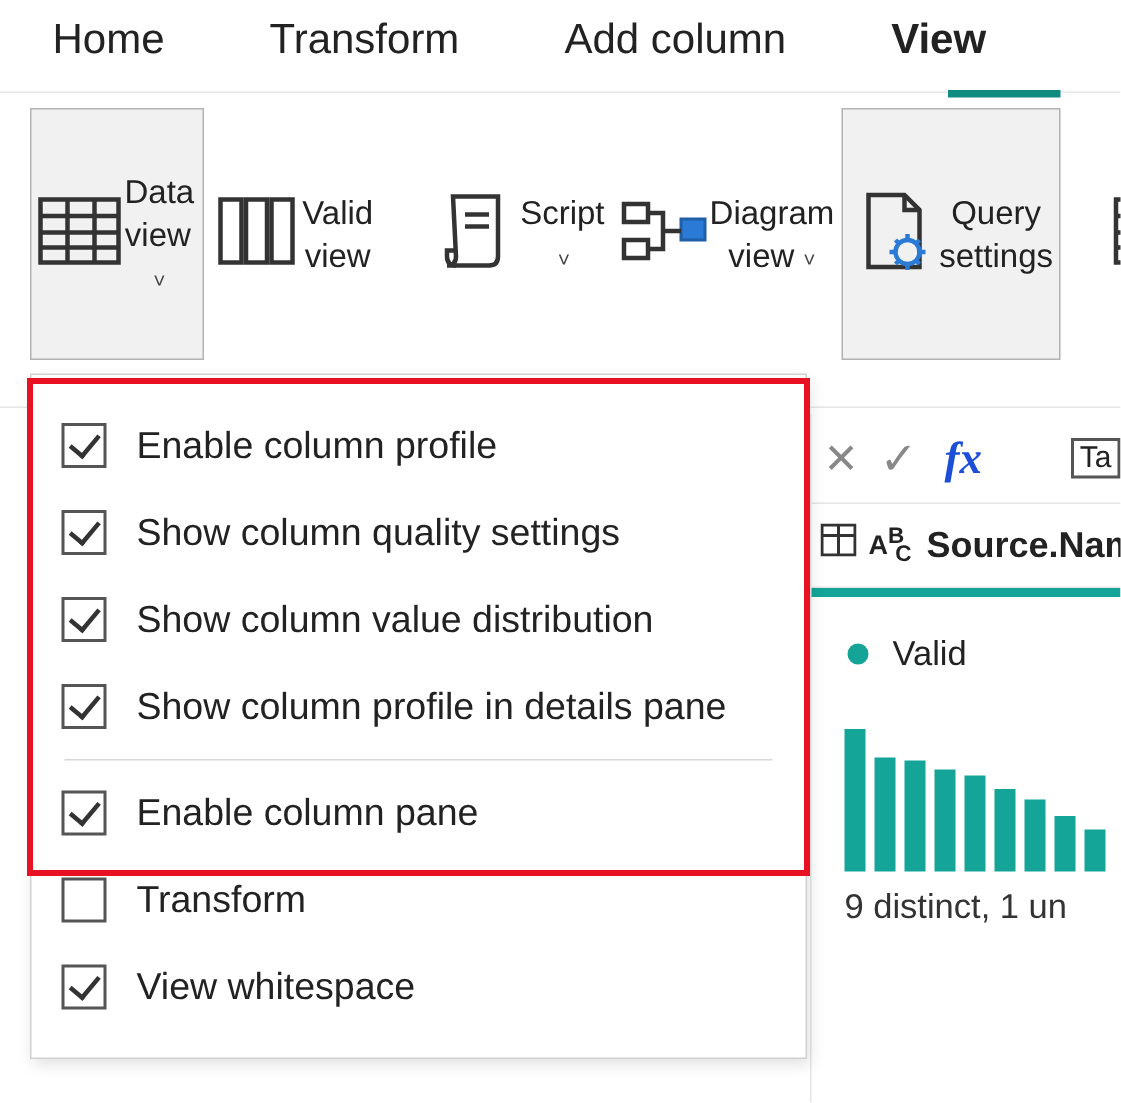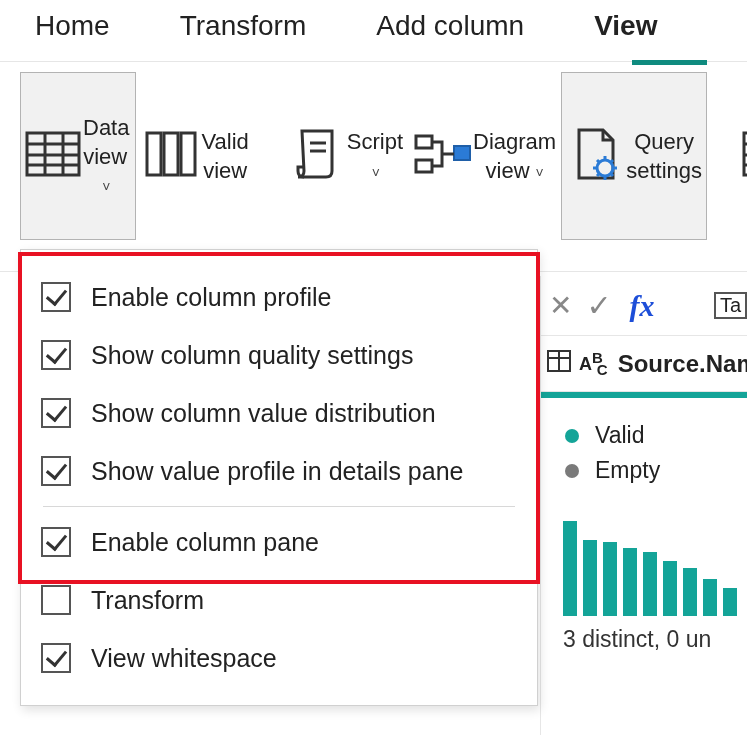--- a/index.html
+++ b/index.html
@@ -258,21 +258,21 @@
   <div class="dd-item">
     <span class="chk checked"></span>
     <span>Show column quality settings</span>
   </div>
   <div class="dd-item">
     <span class="chk checked"></span>
     <span>Show column value distribution</span>
   </div>
   <div class="dd-item">
     <span class="chk checked"></span>
-    <span>Show value profile in details pane</span>
+    <span>Show column profile in details pane</span>
   </div>
   <div class="dd-sep"></div>
   <div class="dd-item">
     <span class="chk checked"></span>
     <span>Enable column pane</span>
   </div>
   <div class="dd-item">
     <span class="chk"></span>
     <span>Transform</span>
   </div>
@@ -301,31 +301,27 @@
         </svg>
     </span>
     <span style="font-size:18px;margin-right:10px;">A<sup>B</sup><sub style="margin-left:-6px;">C</sub></span>
     <span>Source.Nam</span>
   </div>
   <div style="height:6px;background:#14a498;"></div>
   <div class="legend">
     <div class="legend-row">
         <span class="dot" style="background:#14a498"></span>
         <span>Valid</span>
-      </div>
-    <div class="legend-row">
-        <span class="dot" style="background:#7a7a7a"></span>
-        <span>Empty</span>
       </div>
   </div>
   <div class="bars" id="bars">
       <div class="bar" style="height: 90%;"></div>
       <div class="bar" style="height: 72%;"></div>
       <div class="bar" style="height: 70%;"></div>
       <div class="bar" style="height: 64%;"></div>
       <div class="bar" style="height: 60%;"></div>
       <div class="bar" style="height: 52%;"></div>
       <div class="bar" style="height: 45%;"></div>
       <div class="bar" style="height: 35%;"></div>
       <div class="bar" style="height: 26%;"></div>
     </div>
-  <div class="stats">3 distinct, 0 un</div>
+  <div class="stats">9 distinct, 1 un</div>
 </div>
 
 </body></html>

